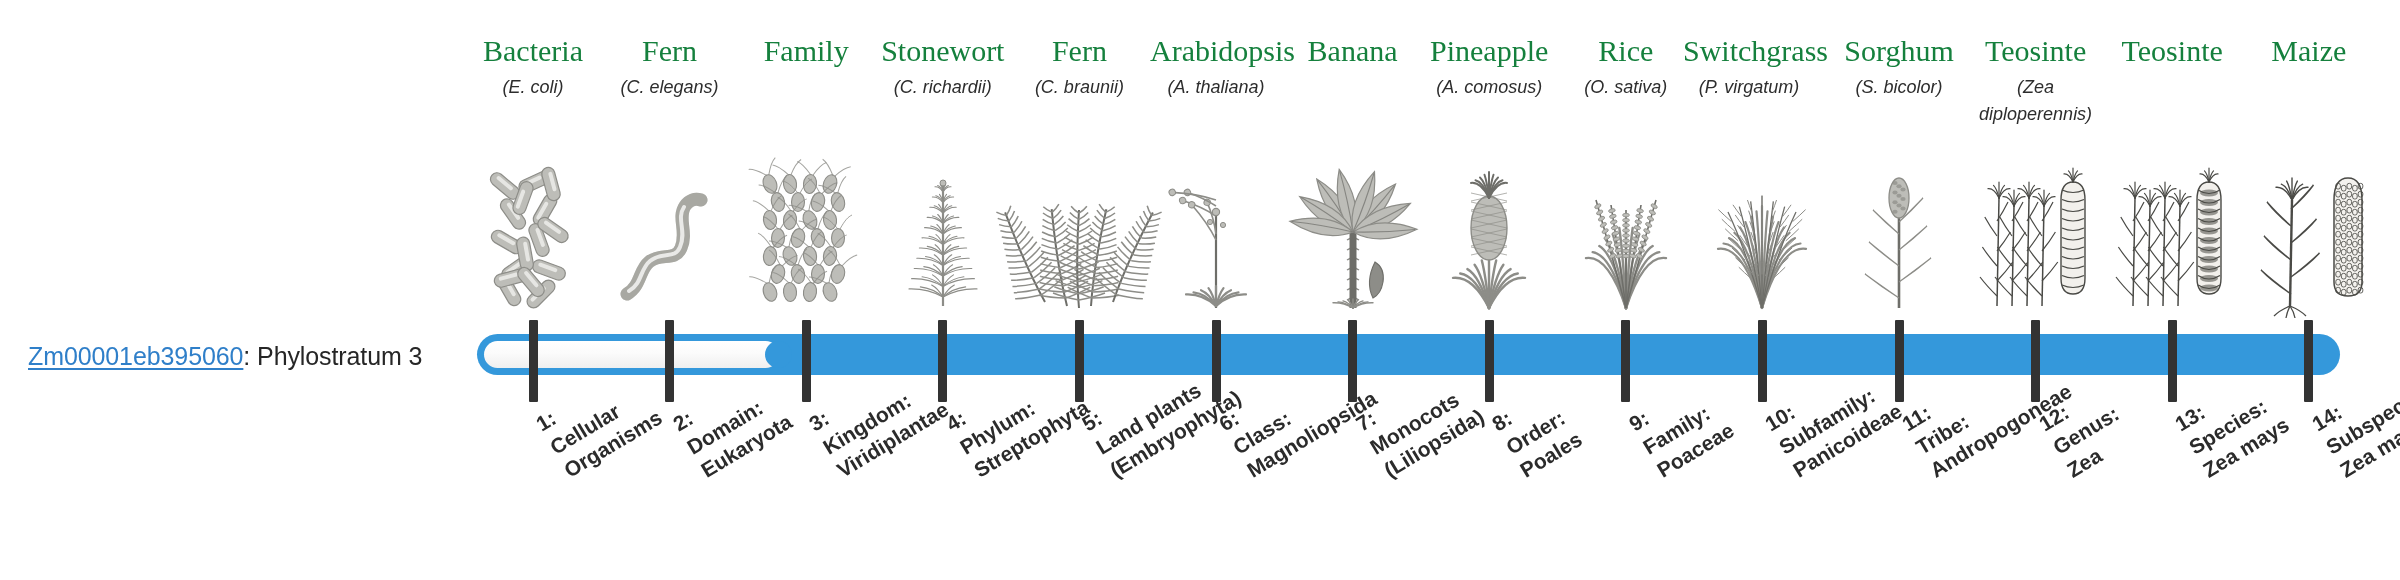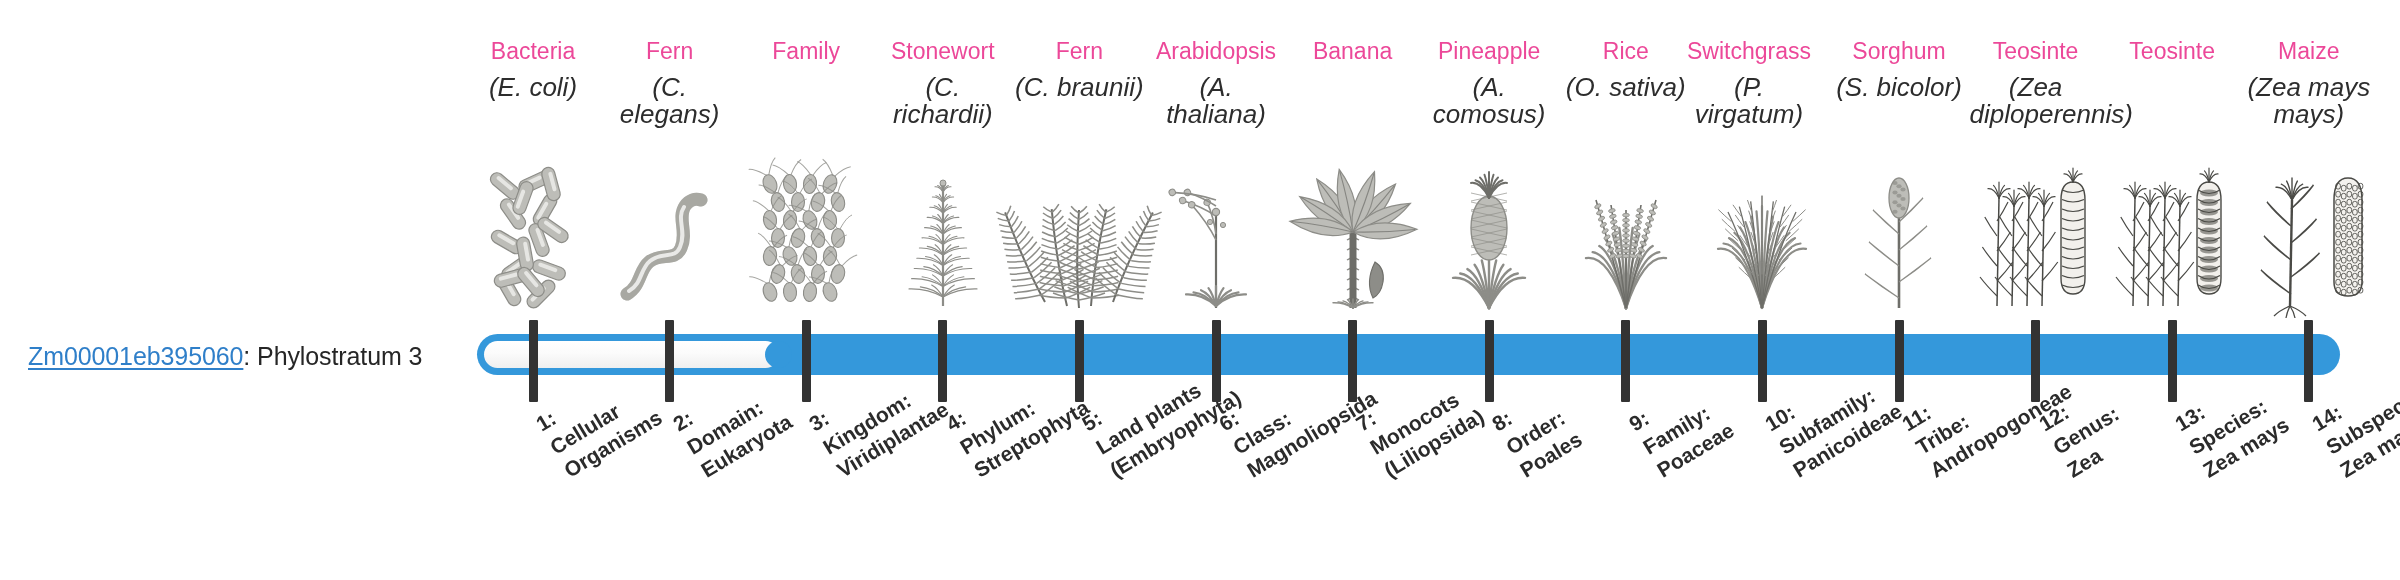--- a/index.html
+++ b/index.html
@@ -40,28 +40,29 @@
 
   
   .col {
     position: absolute;
     top: 36px;
     width: 132px;
     margin-left: -66px;
     text-align: center;
   }
   .col-common {
-    font-size: 23px;
-    color: #ec4899;
+    font-size: 30px;
+    color: #15803d;
     line-height: 30px;
     white-space: nowrap;
+    font-family: Liberation Serif, serif;
   }
   .col-sci {
     margin-top: 8px;
-    font-size: 26px;
+    font-size: 18px;
     font-style: italic;
     color: #2d2d2d;
     line-height: 27px;
     text-align: center;
   }
 
   
   .art {
     position: absolute;
     top: 168px;
@@ -206,21 +207,20 @@
       </div>
       <div class="col" style="left: 2035.6px;">
         <div class="col-common">Teosinte</div>
      <div class="col-sci">(Zea diploperennis)</div>
       </div>
       <div class="col" style="left: 2172.2px;">
         <div class="col-common">Teosinte</div>
       </div>
       <div class="col" style="left: 2308.8px;">
         <div class="col-common">Maize</div>
-     <div class="col-sci">(Zea mays mays)</div>
       </div>
     </div>
   <div id="artwork">
       <div class="art" style="left: 533px;">
         <svg width="84" height="140" viewBox="0 0 84 140">
           <g transform="translate(14 16) rotate(40)">
         <rect x="-17" y="-6.5" width="34" height="13" rx="6.5" fill="#bdbdb8" stroke="#8d8d88" stroke-width="1.2"></rect>
         <rect x="-12" y="-4" width="20" height="4" rx="2" fill="#ededea" opacity=".85"></rect>
       </g>
           <g transform="translate(44 12) rotate(-25)">

